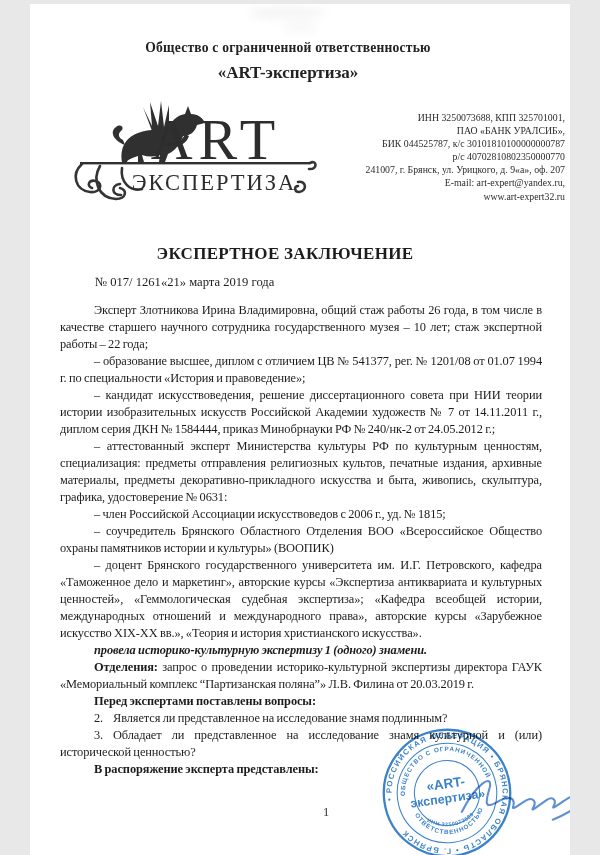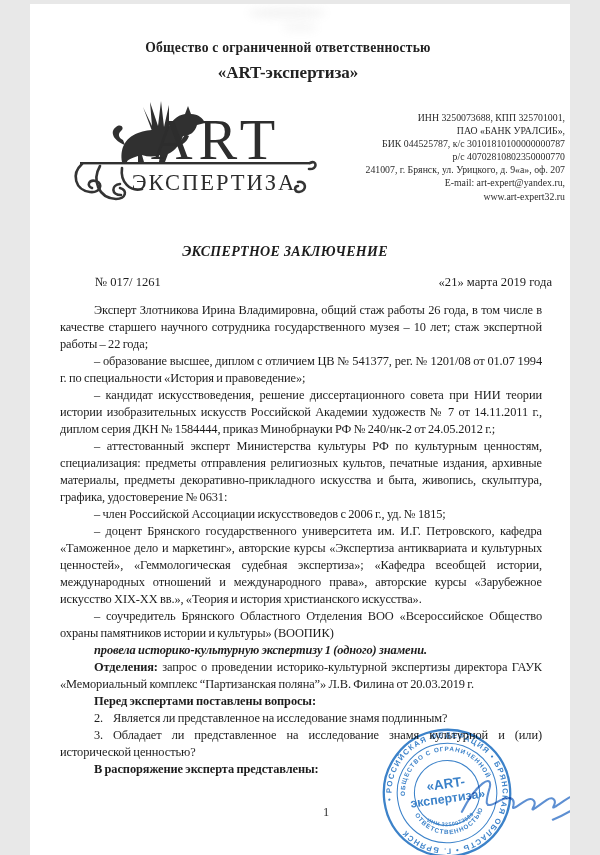--- a/index.html
+++ b/index.html
@@ -19,24 +19,24 @@
 
   .logo-svg{position:absolute;left:34px;top:96px;width:254px;height:112px;}
   .logo-stroke{fill:none;stroke:#343434;stroke-linecap:round;}
 
   .requisites{
     position:absolute;top:107px;left:263px;width:272px;text-align:right;
     font-size:9.8px;line-height:13.1px;color:#2b2b2b;
   }
 
   .doc-title{position:absolute;top:240px;left:24px;width:462px;text-align:center;
-    font-size:14px;font-weight:bold;letter-spacing:.3px;font-style:italic;}
+    font-size:17px;font-weight:bold;letter-spacing:.3px;}
 
   .num-date{position:absolute;top:271px;left:30px;width:492px;display:flex;
-    justify-content:space-between;font-size:12.6px;}
+    font-size:12.6px;}
   .doc-number{padding-left:35px;}
 
   .body-text{position:absolute;top:298px;left:30px;width:482px;
     font-size:12.4px;line-height:17px;text-align:justify;
     letter-spacing:-.1px;word-spacing:-.6px;font-family:Liberation Serif, serif;}
   .body-text p{margin:0;text-indent:34px;}
   .conclusion{font-weight:bold;font-style:italic;}
   .basis{margin-top:7px;}
   .b{font-weight:bold;}
   .q{text-indent:44px;}
@@ -102,22 +102,22 @@
     <span class="doc-number">№ 017/ 1261</span>
     <span class="doc-date">«21» марта 2019 года</span>
   </div>
 
   <div class="body-text">
     <p>Эксперт Злотникова Ирина Владимировна, общий стаж работы 26 года, в том числе в качестве старшего научного сотрудника государственного музея – 10 лет; стаж экспертной работы – 22 года;</p>
     <p>– образование высшее, диплом с отличием ЦВ № 541377, рег. № 1201/08 от 01.07 1994 г. по специальности «История и правоведение»;</p>
     <p>– кандидат искусствоведения, решение диссертационного совета при НИИ теории истории изобразительных искусств Российской Академии художеств № 7 от 14.11.2011 г., диплом серия ДКН № 1584444, приказ Минобрнауки РФ № 240/нк-2 от 24.05.2012 г.;</p>
     <p>– аттестованный эксперт Министерства культуры РФ по культурным ценностям, специализация: предметы отправления религиозных культов, печатные издания, архивные материалы, предметы декоративно-прикладного искусства и быта, живопись, скульптура, графика, удостоверение № 0631:</p>
     <p>– член Российской Ассоциации искусствоведов с 2006 г., уд. № 1815;</p>
+    <p>– соучредитель Брянского Областного Отделения ВОО «Всероссийское Общество охраны памятников истории и культуры» (ВООПИК)</p>
     <p>– доцент Брянского государственного университета им. И.Г. Петровского, кафедра «Таможенное дело и маркетинг», авторские курсы «Экспертиза антиквариата и культурных ценностей», «Геммологическая судебная экспертиза»; «Кафедра всеобщей истории, международных отношений и международного права», авторские курсы «Зарубежное искусство XIX-XX вв.», «Теория и история христианского искусства».</p>
-    <p>– соучредитель Брянского Областного Отделения ВОО «Всероссийское Общество охраны памятников истории и культуры» (ВООПИК)</p>
     <p class="conclusion">провела историко-культурную экспертизу 1 (одного) знамени.</p>
     <p class="basis"><span class="b">Отделения:</span><span> запрос о проведении историко-культурной экспертизы директора ГАУК «Мемориальный комплекс “Партизанская поляна”» Л.В. Филина от 20.03.2019 г.</span></p>
     <p class="b">Перед экспертами поставлены вопросы:</p>
     <p class="q"><span class="qnum">2.</span><span>Является ли представленное на исследование знамя подлинным?</span></p>
     <p class="q"><span class="qnum">3.</span><span>Обладает ли представленное на исследование знамя культурной и (или) исторической ценностью?</span></p>
     <p class="b provided">В распоряжение эксперта представлены:</p>
   </div>
 
   <svg class="signature-svg" viewBox="0 0 170 82">
     <path d="M8,58 C22,30 40,18 36,34 C32,48 30,56 44,48 C56,41 62,44 60,52 C58,58 66,50 74,46 C80,43 84,48 80,54 C77,59 85,52 94,46 C100,42 104,46 101,52 C98,57 106,50 116,44 C126,38 130,40 127,48 C124,55 136,46 150,30 C158,21 164,26 158,38 C150,54 136,64 120,62"></path>

